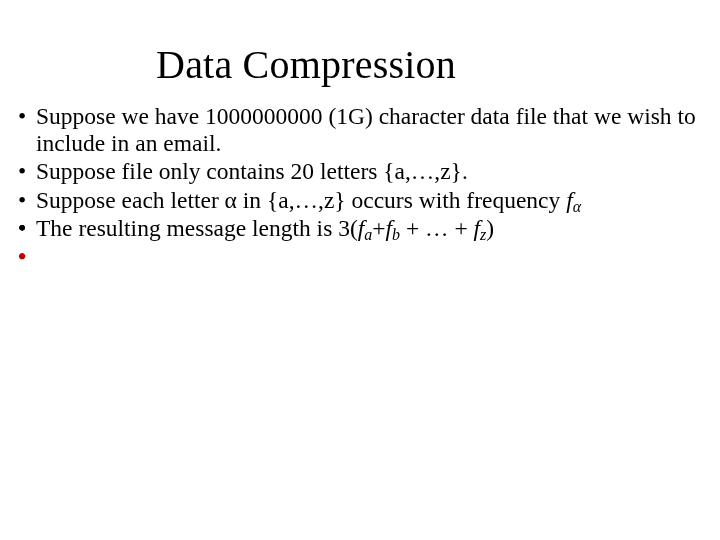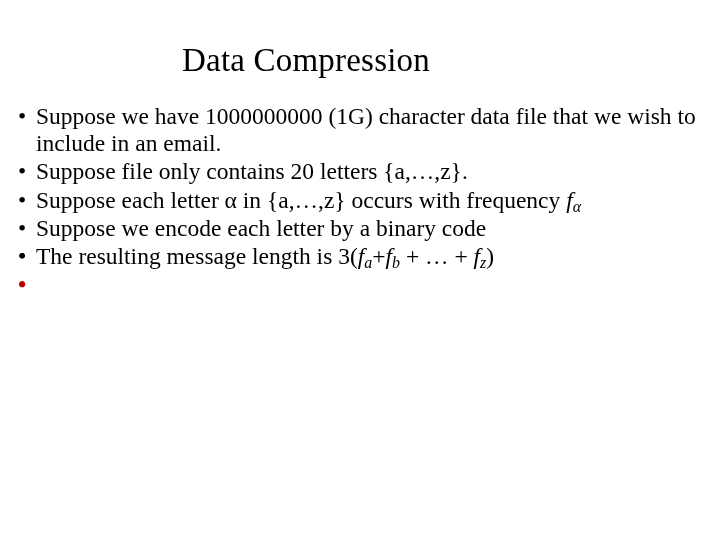--- a/index.html
+++ b/index.html
@@ -22,21 +22,21 @@
     height: 540px;
     background: #ffffff;
     box-sizing: border-box;
   }
   .slide-title {
     position: absolute;
     top: 16px;
     left: 0;
     width: 612px;
     text-align: center;
-    font-size: 33px;
+    font-size: 40px;
     line-height: 44px;
     font-weight: normal;
     letter-spacing: 0.2px;
     white-space: nowrap;
   }
   .body-block {
     position: absolute;
     top: 103px;
     left: 12px;
     width: 700px;
@@ -111,21 +111,20 @@
         <span>Suppose file only contains 20 letters {a,…,z}.</span>
       </li>
 
       <li>
         <span class="dot">•</span>
         <span>Suppose each letter α in {a,…,z} occurs with frequency </span><span class="math nowrap"><span>f</span><sub>α</sub></span>
       </li>
 
       <li>
         <span class="dot">•</span>
-        <span>Suppose we encode each letter by a binary code</span>
       </li>
 
       <li class="wide">
         <span class="dot">•</span>
       </li>
 
       <li>
         <span class="dot">•</span>
         <span>The resulting message length is 3(</span><span class="math nowrap"><span>f</span><sub>a</sub></span><span>+</span><span class="math nowrap"><span>f</span><sub>b</sub></span><span> + … + </span><span class="math nowrap"><span>f</span><sub>z</sub></span><span>)</span>
       </li>

